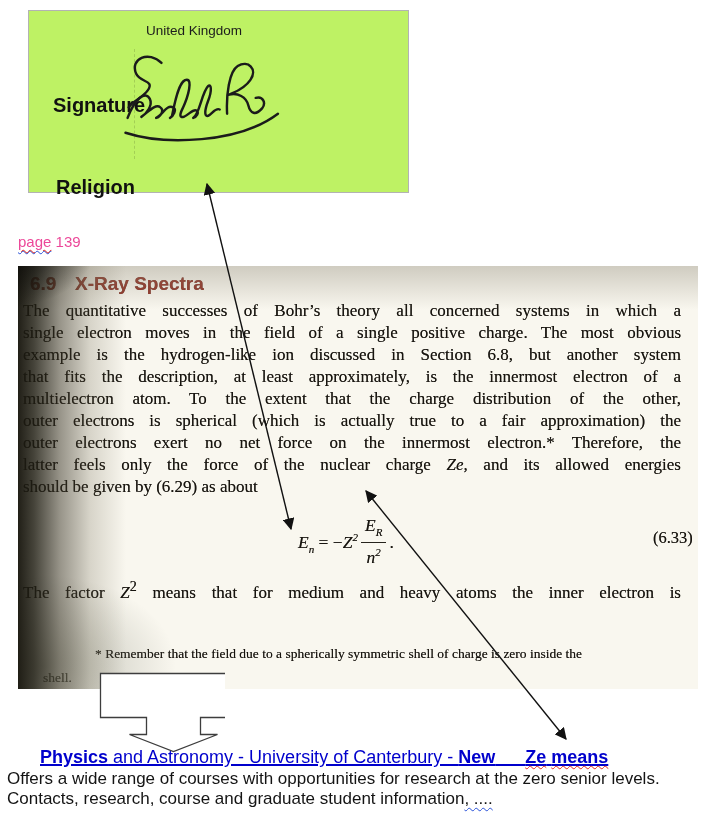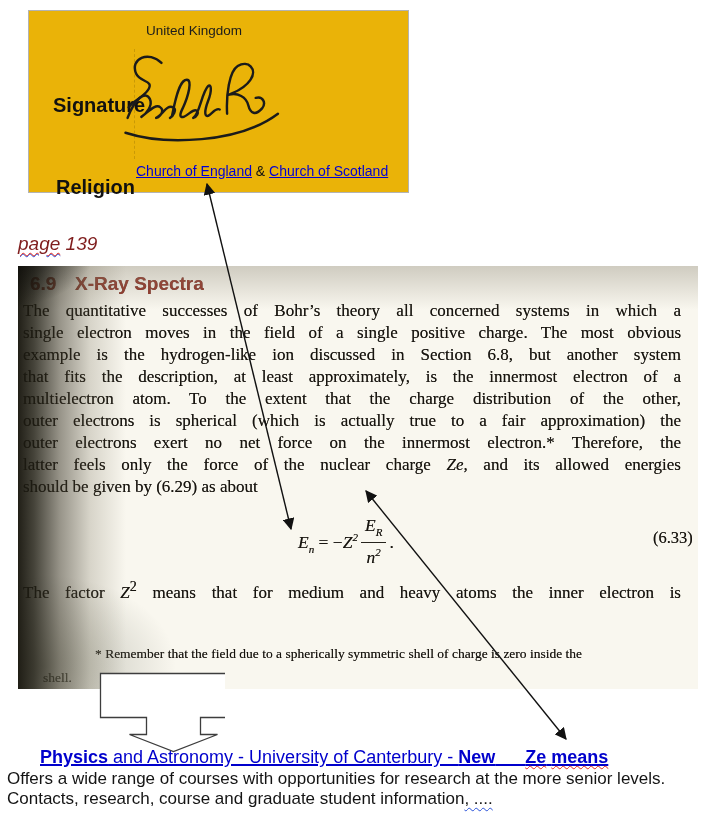--- a/index.html
+++ b/index.html
@@ -1,35 +1,35 @@
 <!DOCTYPE html>
 <html><head>
 <meta charset="utf-8">
 <style>
   html,body { margin:0; padding:0; }
   body { width:715px; height:840px; background:#ffffff; font-family:"Liberation Sans", sans-serif; position:relative; overflow:hidden; }
   .abs { position:absolute; }
 
   
-  #infobox { left:28px; top:10px; width:379px; height:181px; border:1px solid #b3b3b3; background:#eab308; }
+  #infobox { left:28px; top:10px; width:379px; height:181px; border:1px solid #b3b3b3; background:#bef264; }
   .ib-country { left:45px; top:12px; width:240px; text-align:center; font-size:13.5px; color:#1c1c1c; }
   .ib-divider { left:105px; top:38px; height:110px; width:0; border-left:1px dashed rgba(0,0,0,0.14); }
   .ib-label { font-weight:bold; font-size:20px; color:#111; }
   .ib-sig-label { left:24px; top:83px; }
   .ib-rel-label { left:27px; top:152px;margin-top:13px; }
   .ib-links { left:107px; top:152px; font-size:14px; color:#111; white-space:nowrap; }
   a.ib-link { color:#0000d6; text-decoration:underline; }
   .sig-svg { left:88px; top:34px; }
 
   
   .wavy-red  { text-decoration-line:underline; text-decoration-style:wavy; text-decoration-color:#e02a1e; text-decoration-thickness:1px; text-underline-offset:2px; }
   .wavy-blue { text-decoration-line:underline; text-decoration-style:wavy; text-decoration-color:#2a52d8; text-decoration-thickness:1px; text-underline-offset:3px; }
 
   
-  .page-ref { left:18px; top:233px; font-size:19px; color:#7f1d1d;font-style:italic; }
+  .page-ref { left:18px; top:233px; font-size:15px; color:#ec4899; }
 
   
   #scan { left:18px; top:266px; width:680px; height:423px; background:#f9f7ef; font-family:"Liberation Serif", serif; color:#17140f; }
   #scan .txt { text-shadow:0 0 0.6px rgba(25,22,14,0.65); }
   .scan-num   { left:12px; top:7px;  font-size:19px; font-weight:bold; color:#8e2d20; font-family:"Liberation Sans", sans-serif; }
   .scan-title { left:57px; top:7px;  font-size:19px; font-weight:bold; color:#8e2d20; font-family:"Liberation Sans", sans-serif; }
   .scan-body { left:5px; top:34px; width:658px; font-size:17px; line-height:22px; }
   .tline { text-align:justify; text-align-last:justify; -moz-text-align-last:justify; }
   .tline-last { text-align:left; }
   .eq-row { left:280px; top:251px; font-size:17.5px; white-space:nowrap; }
@@ -73,23 +73,20 @@
     <g fill="none" stroke="#1b1b1b" stroke-width="2.3" stroke-linecap="round" stroke-linejoin="round">
       <path d="M42,14 C30,2 12,10 18,24 C22,33 36,30 29,40 C24,47 15,50 11,56"></path>
       <path d="M10,66 C17,47 27,40 31,48 C34,54 28,62 23,65 C29,61 36,52 41,56 C45,59 41,65 37,66 C43,63 47,53 53,56 C57,58 53,64 50,66"></path>
       <path d="M52,64 C57,38 61,30 66,30 C71,30 68,44 62,57 C59,63 59,66 63,65 C68,63 72,57 75,59 C78,61 75,65 72,66 C78,63 80,42 86,36 C89,33 90,40 86,50 C83,58 82,65 86,64 C90,62 93,56 97,58"></path>
       <path d="M104,62 C103,44 106,22 114,17 C124,11 133,20 126,30 C120,39 110,42 106,44 C114,42 122,46 124,54 C126,62 131,64 137,57 C141,52 138,45 131,47"></path>
       <path d="M8,80 C45,92 115,90 152,62"></path>
     </g>
   </svg>
 
   <div class="abs ib-label ib-rel-label">Religion</div>
-  <div class="abs ib-links">
-    <a class="ib-link" href="#">Church of England</a><span> &amp; </span><a class="ib-link" href="#">Church of Scotland</a>
-  </div>
 </div>
 
 <div class="abs page-ref"><span class="wavy-blue"><span class="wavy-red">page</span></span><span> 139</span></div>
 
 <div id="scan" class="abs">
   <div class="abs scan-num txt">6.9</div>
   <div class="abs scan-title txt">X-Ray Spectra</div>
 
   <div class="abs scan-body txt">
     <div class="tline">The quantitative successes of Bohr’s theory all concerned systems in which a</div>
@@ -126,14 +123,14 @@
       <path d="M0,0 L10,5 L0,10 z" fill="#111"></path>
     </marker>
   </defs>
   <line x1="207" y1="184" x2="291" y2="529" stroke="#111" stroke-width="1.4" marker-start="url(#ah)" marker-end="url(#ah)"></line>
   <line x1="366" y1="491" x2="566" y2="739" stroke="#111" stroke-width="1.4" marker-start="url(#ah)" marker-end="url(#ah)"></line>
 </svg>
 
 <div class="abs result-title">
   <a class="result-link" href="#"><span class="rt-b">Physics</span><span> and Astronomy - University of Canterbury - </span><span class="rt-b">New</span><span>&nbsp;&nbsp;&nbsp;&nbsp;&nbsp;&nbsp;</span><span class="rt-b wavy-red">Ze</span><span class="rt-b"> </span><span class="rt-b wavy-red">means</span></a>
 </div>
-<div class="abs result-desc">Offers a wide range of courses with opportunities for research at the more senior levels.</div>
+<div class="abs result-desc">Offers a wide range of courses with opportunities for research at the zero senior levels.</div>
 <div class="abs result-desc result-desc2"><span>Contacts, research, course and graduate student information</span><span class="wavy-blue">, ....</span></div>
 
 </body></html>

